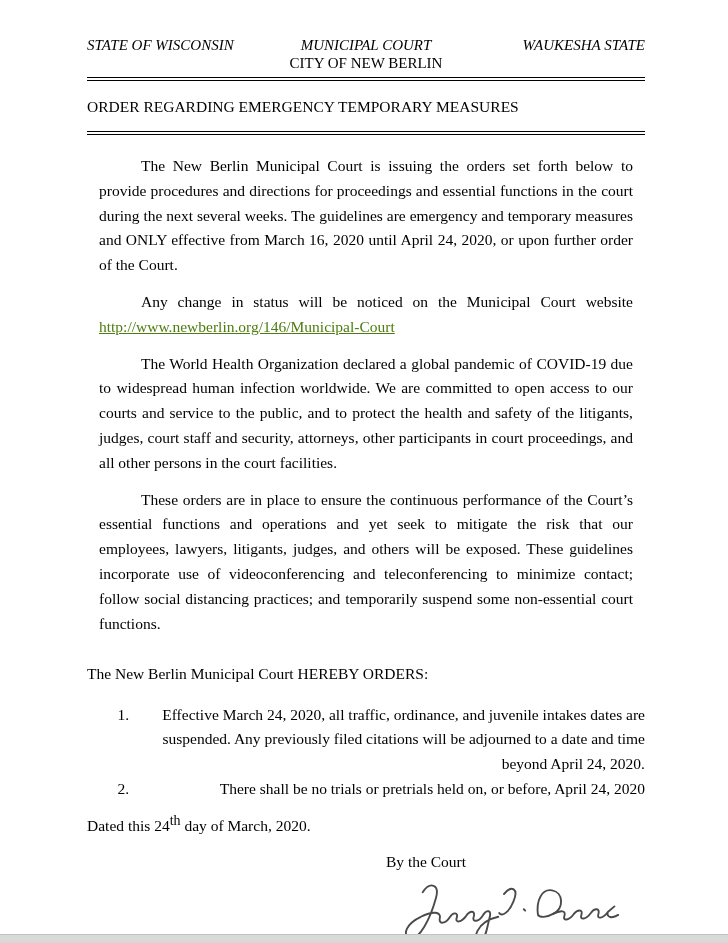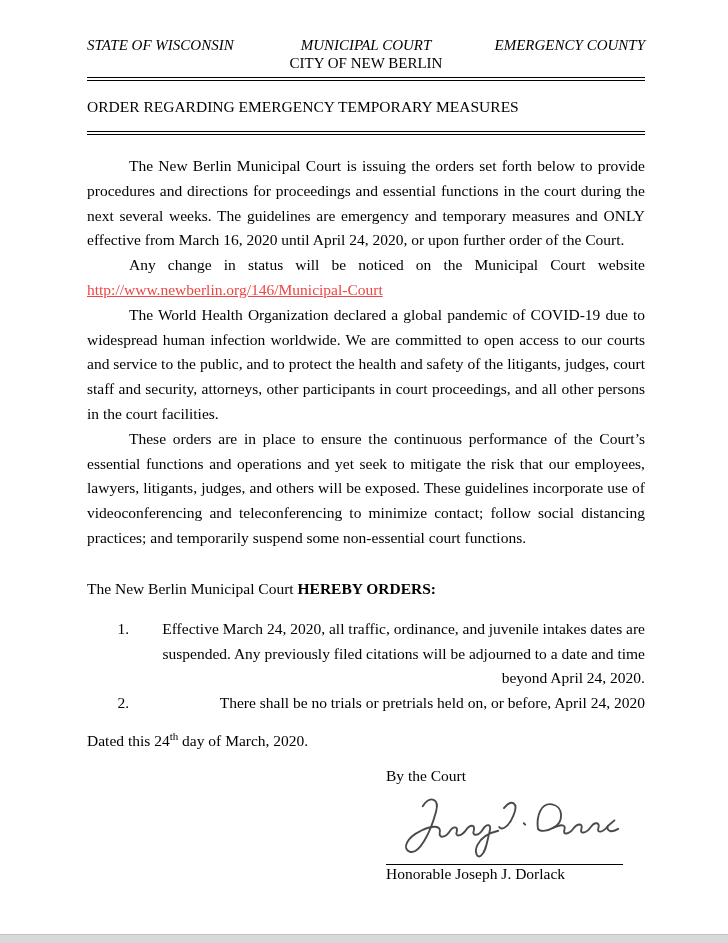--- a/index.html
+++ b/index.html
@@ -18,31 +18,31 @@
   .lh-center{ flex:0 0 auto; text-align:center; white-space:nowrap; }
   .lh-right { flex:1; text-align:right; white-space:nowrap; }
   .lh-city  { text-align:center; }
 
   .double-rule { height:2px; border-top:1.5px solid #000; border-bottom:1.5px solid #000; margin-top:5px; }
   .doc-title { text-align:left; font-size:15.5px; margin-top:16px; line-height:19px; }
   .rule-below-title { margin-top:15px; }
 
   
   .body-copy { margin-top:19px; }
-  .body-p { margin:0; font-size:15.5px; line-height:24.8px; text-align:justify; }
+  .body-p { margin:12px; font-size:15.5px; line-height:24.8px; text-align:justify; }
   .indent { text-indent:42px; }
-  a.doc-link { color:#ef4444; text-decoration:underline; }
+  a.doc-link { color:#4d7c0f; text-decoration:underline; }
 
   .orders-intro { margin-top:26px; font-size:15.5px; line-height:24.8px; }
-  .orders-intro b { font-weight:bold; }
+  .orders-intro b { font-weight:normal; }
   ol.orders-list { margin:0; padding:0 0 0 46px; font-size:15.5px; line-height:24.7px; }
   ol.orders-list li { padding-left:3px; text-align:right; }
 
   .dated { margin-top:15px; font-size:15.5px; line-height:20px; }
-  .dated sup { font-size:11px; line-height:0; }
+  .dated sup { font-size:14px; line-height:0; }
 
   
   .sig-block { margin:11px 0 0 299px; font-size:15.5px; }
   .by-court { line-height:20px; }
   .sig-svg { display:block; margin:7px 0 0 8px; }
   .sig-line { width:237px; height:0; border-top:1.5px solid #000; margin-top:3px; }
   .sig-name, .sig-title { line-height:17.5px; }
   .caret { display:inline-block; width:1px; height:15px; background:#000; vertical-align:-2px; margin-left:1px; }
 
   
@@ -50,21 +50,21 @@
 </style>
 </head>
 <body>
 
 <div class="page">
 
   <div class="letterhead">
     <div class="lh-row">
       <span class="lh-left">STATE OF WISCONSIN</span>
       <span class="lh-center">MUNICIPAL COURT</span>
-      <span class="lh-right">EMERGENCY COUNTY</span>
+      <span class="lh-right">WAUKESHA STATE</span>
     </div>
     <div class="lh-city">CITY OF NEW BERLIN</div>
   </div>
 
   <div class="double-rule"></div>
 
   <div class="doc-title">ORDER REGARDING EMERGENCY TEMPORARY MEASURES</div>
 
   <div class="double-rule rule-below-title"></div>
 

